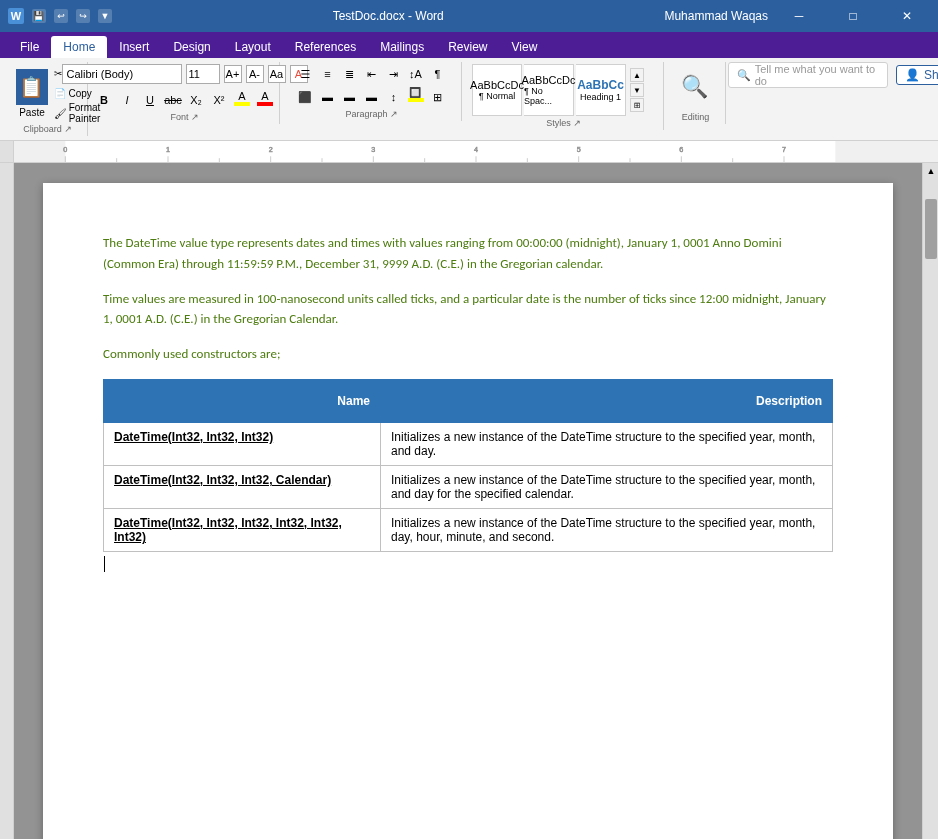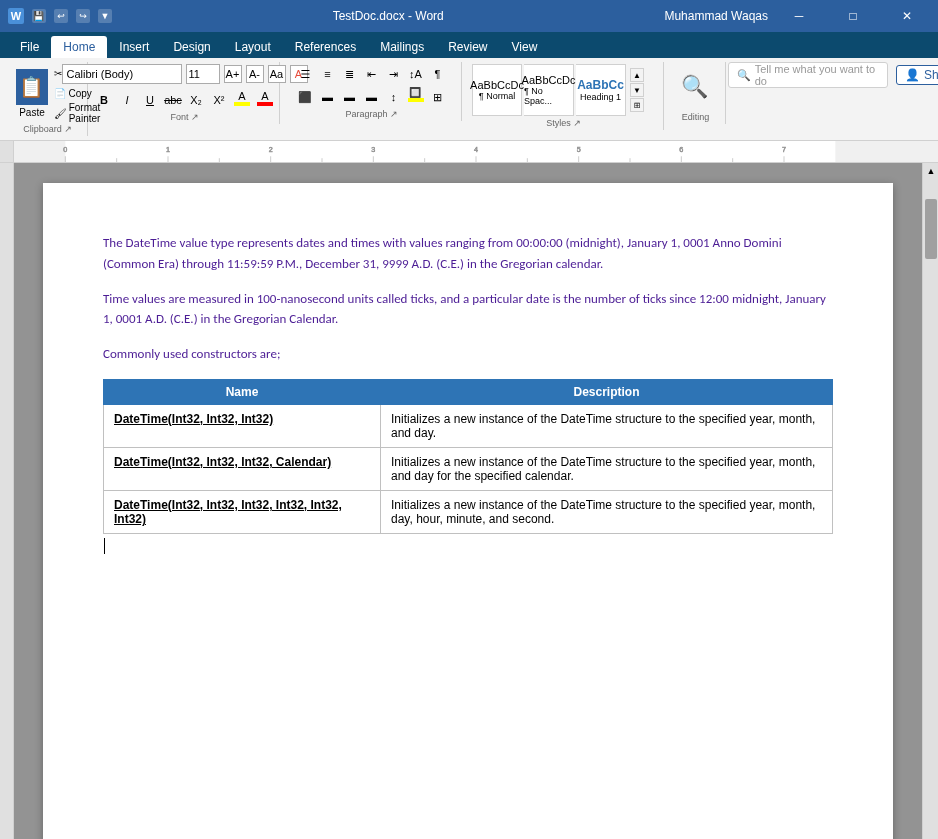--- a/index.html
+++ b/index.html
@@ -17,21 +17,21 @@
     }
     .title-bar-left { display: flex; align-items: center; gap: 8px; }
     .title-bar-icon { width: 16px; height: 16px; background: #4a90d9; border-radius: 2px; display: flex; align-items: center; justify-content: center; font-size: 10px; }
     .tb-ctrl { width: 14px; height: 14px; background: rgba(255,255,255,0.2); border-radius: 2px; display: flex; align-items: center; justify-content: center; font-size: 9px; cursor: pointer; }
     .title-bar-center { font-size: 12px; font-weight: 400; flex: 1; text-align: center; }
     .title-bar-right { display: flex; align-items: center; gap: 8px; font-size: 12px; }
     .win-btn { width: 46px; height: 32px; display: flex; align-items: center; justify-content: center; font-size: 12px; cursor: pointer; }
 
     
     .ribbon { background: #2c5f9e; }
-    .ribbon-tabs { display: flex; background: #0c4a6e; padding-top: 4px; padding-left: 8px; }
+    .ribbon-tabs { display: flex; background: #4c1d95; padding-top: 4px; padding-left: 8px; }
     .ribbon-tab { padding: 4px 12px; font-size: 12px; color: white; cursor: pointer; }
     .ribbon-tab.active { background: white; color: #2c5f9e; border-radius: 3px 3px 0 0; font-weight: 500; }
     .ribbon-body { background: #f3f3f3; border-bottom: 1px solid #d0d0d0; display: flex; padding: 4px 8px; align-items: flex-start; gap: 2px; }
 
     
     .ribbon-group { display: flex; flex-direction: column; padding: 2px 8px; border-right: 1px solid #d0d0d0; }
     .ribbon-group-label { font-size: 9px; color: #666; text-align: center; margin-top: 2px; }
     .ribbon-group-content { display: flex; align-items: center; gap: 4px; flex: 1; }
 
     .clipboard-group { min-width: 80px; }
@@ -80,24 +80,24 @@
     .doc-scroll-right { width: 16px; background: #e0e0e0; border-left: 1px solid #d0d0d0; display: flex; flex-direction: column; }
     .scroll-track { flex: 1; background: #e0e0e0; position: relative; }
     .scroll-thumb { width: 12px; height: 60px; background: #a0a0a0; border-radius: 2px; position: absolute; top: 20px; left: 2px; }
     .scroll-arrow { width: 16px; height: 16px; background: #e0e0e0; display: flex; align-items: center; justify-content: center; font-size: 9px; cursor: pointer; }
 
     
     .page { background: white; width: 850px; min-height: 700px; padding: 50px 60px; box-shadow: 0 2px 8px rgba(0,0,0,0.3); position: relative; }
 
     
     .doc-title { color: #2e74b5; font-size: 22px; font-weight: 400; margin-bottom: 18px; font-family: 'Calibri', 'Segoe UI', sans-serif; }
-    .doc-para { font-size: 13px; line-height: 1.6; margin-bottom: 14px; font-family: 'Calibri', 'Segoe UI', sans-serif; color: #4c1d95; }
+    .doc-para { font-size: 13px; line-height: 1.6; margin-bottom: 14px; font-family: 'Calibri', 'Segoe UI', sans-serif; color: #4d7c0f; }
     .doc-heading2 { color: #2e74b5; font-size: 18px; font-weight: 400; margin-bottom: 10px; font-family: 'Calibri', 'Segoe UI', sans-serif; }
     .doc-table { width: 100%; border-collapse: collapse; margin-top: 8px; }
-    .doc-table th { background: #2e74b5; color: white; padding: 5px 10px; font-size: 12px; text-align: center; font-weight: 600; border: 1px solid #2e74b5; }
+    .doc-table th { background: #2e74b5; color: white; padding: 14px 10px; font-size: 12px; text-align: right; font-weight: 600; border: 1px solid #2e74b5; }
     .doc-table td { padding: 7px 10px; font-size: 12px; border: 1px solid #c0c0c0; vertical-align: top; color: #000; }
     .doc-table tr:first-child td { border-top: 1px solid #2e74b5; }
     .underline-text { text-decoration: underline; font-weight: bold; }
     .cursor-line { width: 1px; height: 16px; background: black; display: inline-block; margin-left: 1px; animation: blink 1s infinite; }
     @keyframes blink { 0%,50% { opacity: 1; } 51%,100% { opacity: 0; } }
   </style>
 </head>
 <body>
 
 <div class="title-bar">

